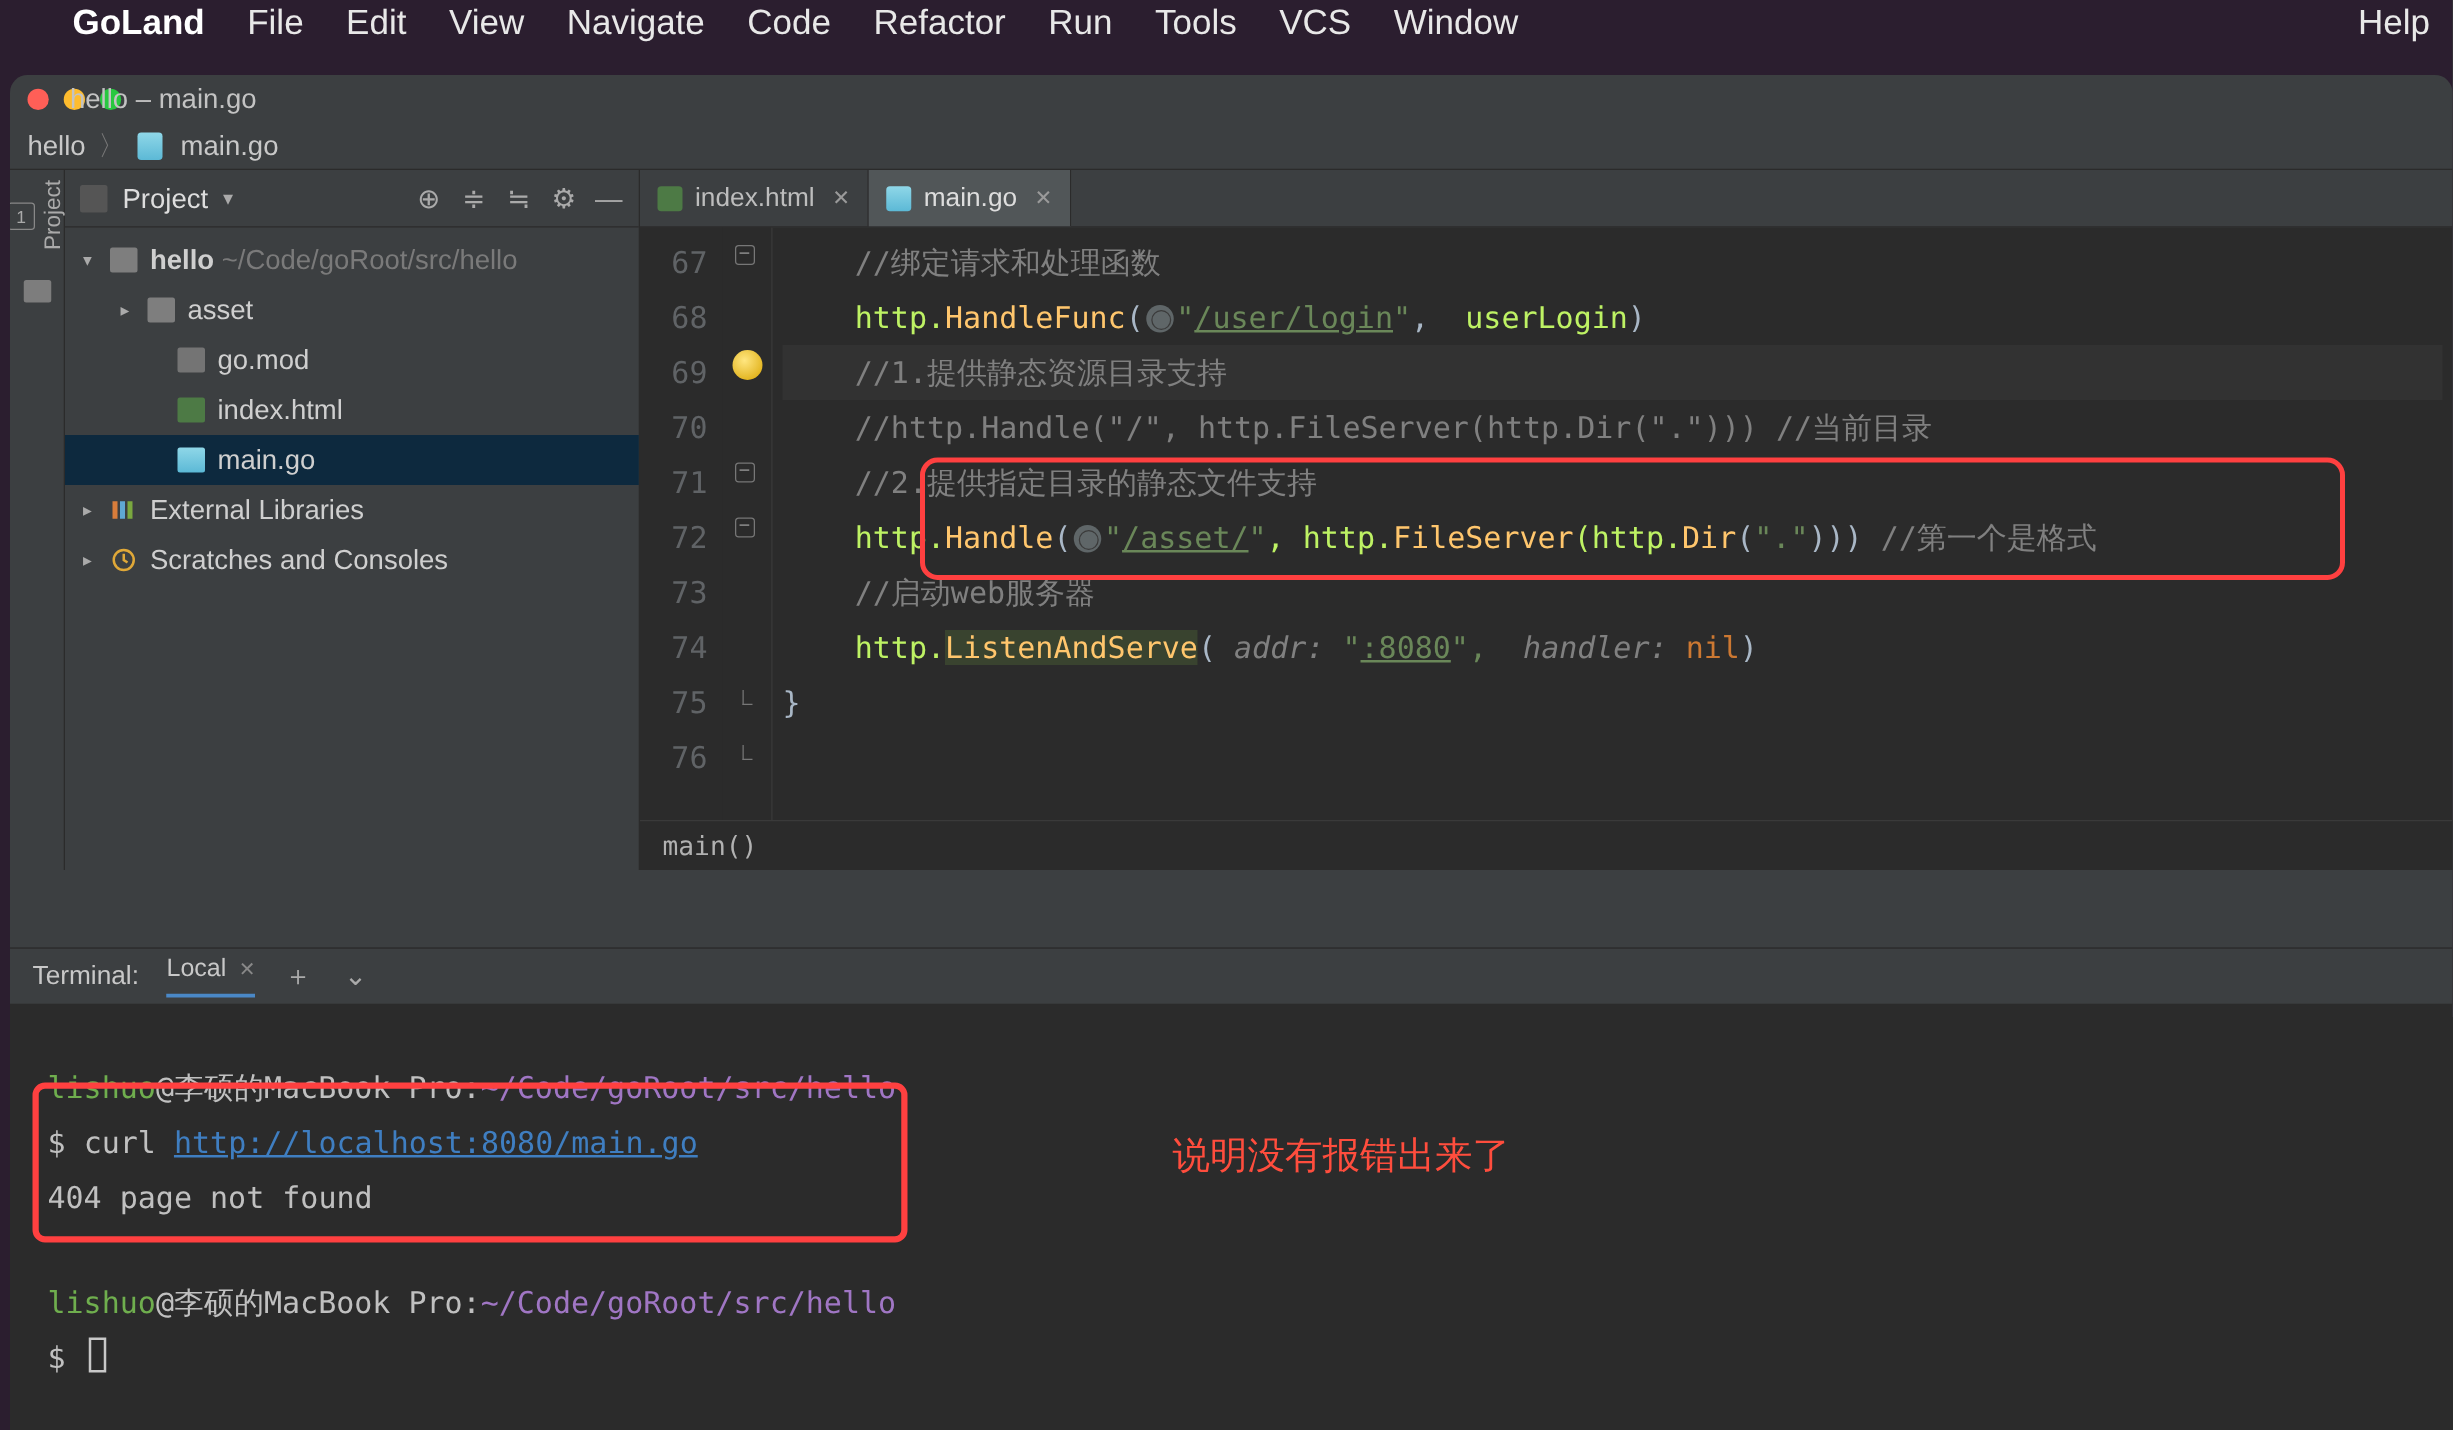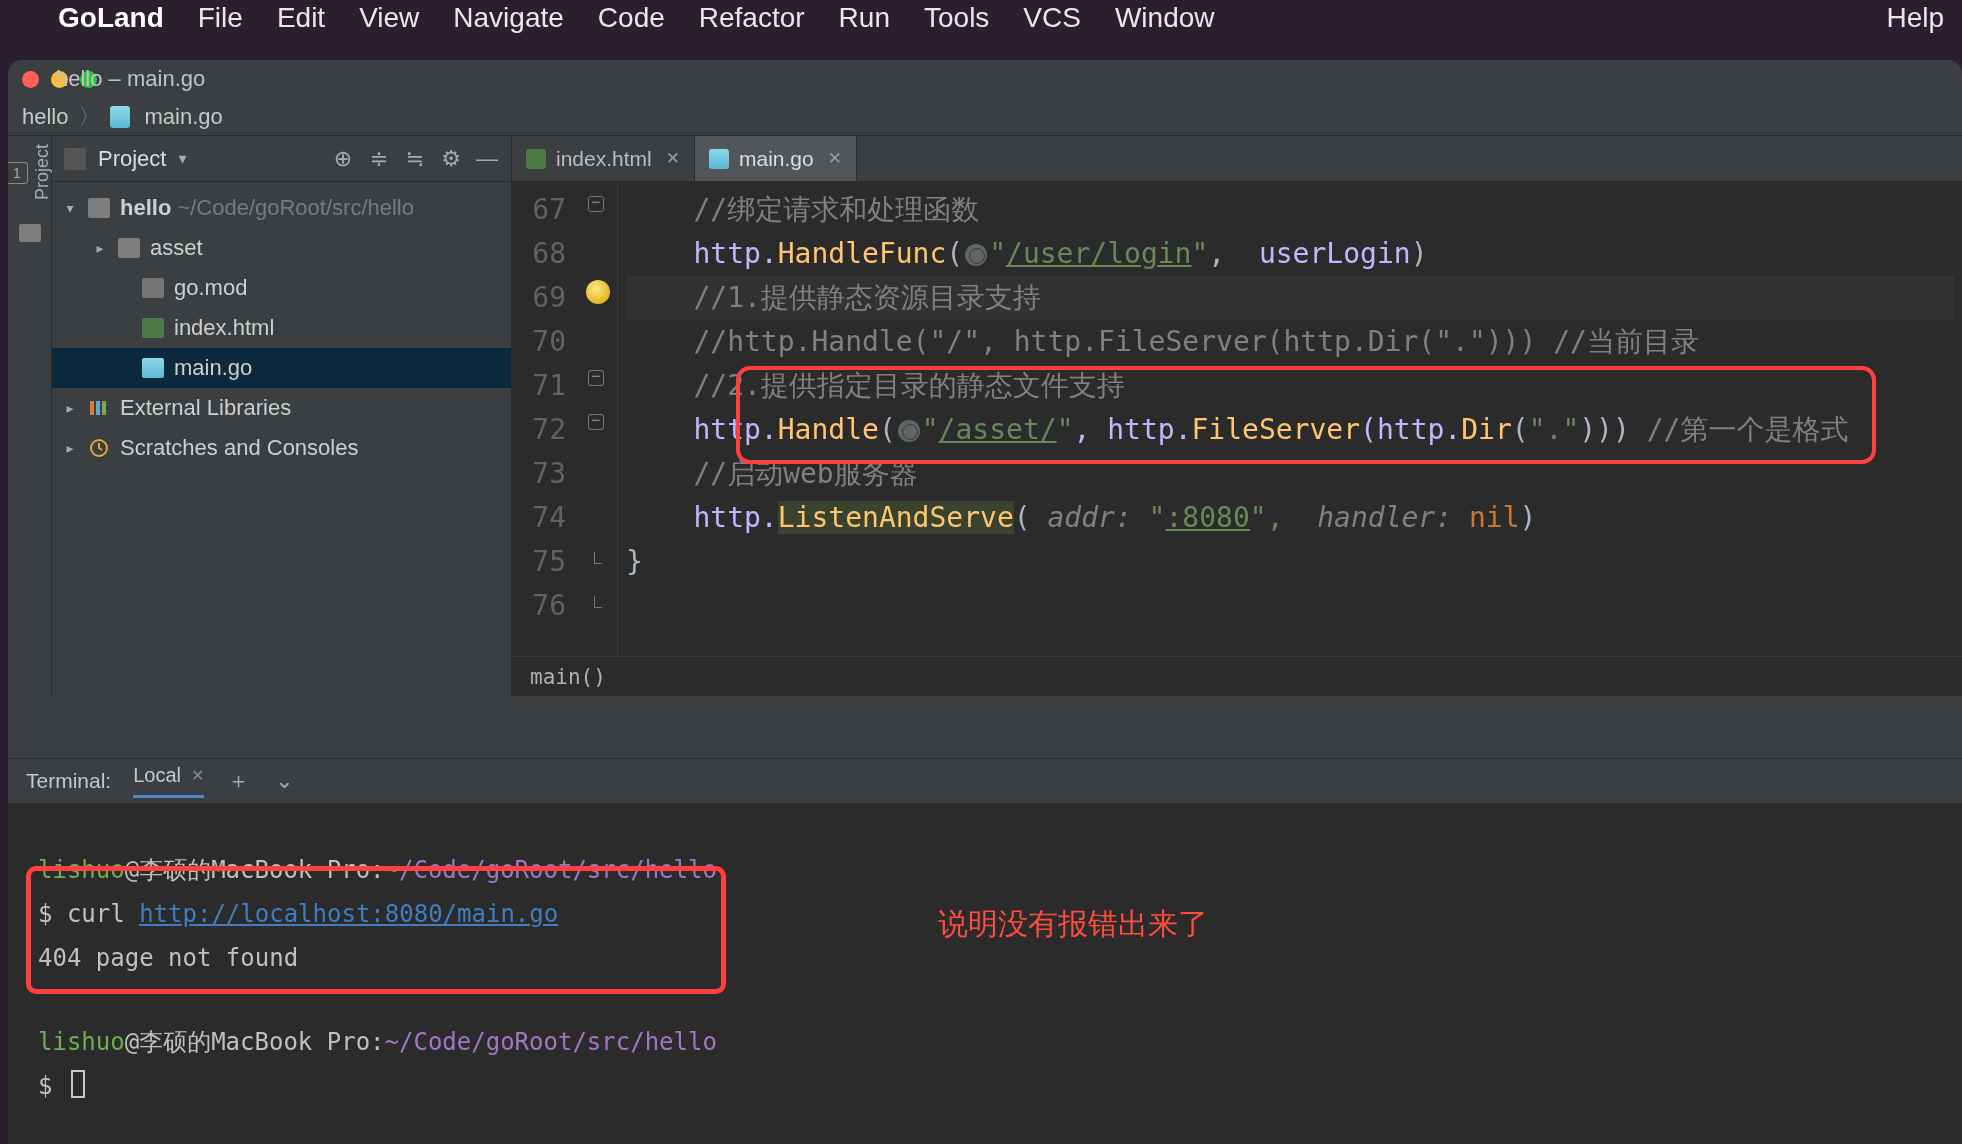--- a/index.html
+++ b/index.html
@@ -100,34 +100,34 @@
 .editor {
   flex:1; background:#2b2b2b; position:relative; display:flex; flex-direction:column;
 }
 .tabs {
   height:46px; display:flex; align-items:stretch; background:#3c3f41; border-bottom:1px solid #2b2b2b;
 }
 .tab { display:flex; align-items:center; gap:10px; padding:0 14px; border-right:1px solid #2b2b2b; color:#bdbdbd; font-size:21px;}
 .tab.active { background:#515658; color:#ddd; }
 .tab .fi { width:20px;height:20px;border-radius:3px; }
 .tab .close { margin-left:4px; color:#9a9a9a; font-size:17px; }
-.code-area { flex:1; display:flex; font-family: Menlo, Consolas, monospace; font-size:28px; position:relative; }
+.code-area { flex:1; display:flex; font-family: Menlo, Consolas, monospace; font-size:24px; position:relative; }
 .lnums { width:66px; text-align:right; color:#606366; padding:6px 12px 6px 0; background:#2b2b2b; }
 .lnums div { height:44px; line-height:44px; }
 .fold-strip { width:40px; border-right:1px solid #3a3a3a; background:#2b2b2b; position:relative; }
 .fold-mark { position:absolute; left:10px; width:16px;height:16px; }
 .fold-mark.minus { border:1px solid #777; border-radius:3px; }
 .fold-mark.minus::after{content:"−";position:absolute;left:2px;top:-4px;color:#888;font-size:15px;}
 .fold-end { position:absolute; left:16px; width:8px; height:12px; border-left:1px solid #777; border-bottom:1px solid #777; }
 .bulb { position:absolute; left:8px; width:24px; height:24px; background: radial-gradient(circle at 40% 35%, #ffe680, #d9a400); border-radius:50%; }
 .code { flex:1; padding:6px 8px; position:relative; }
 .code .ln { height:44px; line-height:44px; white-space:pre; color:#a9b7c6;}
 .code .ln.caret { background:#323232; }
 .cmt { color:#808080; }
-.pkg { color:#c4b5fd; }
+.pkg { color:#bef264; }
 .fn { color:#ffc66d; }
 .str { color:#6a8759; }
 .strul { color:#6a8759; text-decoration:underline; }
 .param { color:#808080; font-style:italic; }
 .kw { color:#cc7832;margin-top:44px; }
 .red-box { position:absolute; border:4px solid #ff4040; border-radius:14px; }
 .box1 { left:118px; top:184px; width:1140px; height:98px; }
 .globe-badge{display:inline-block;width:22px;height:22px;border-radius:50%;background:#5f6668;vertical-align:middle;margin:0 2px;position:relative;}
 .globe-badge::after{content:"";position:absolute;left:4px;top:4px;width:14px;height:14px;border-radius:50%;border:1px solid #3b3b3b;}
 .breadcrumb-bar{ height:40px; border-top:1px solid #3a3a3a; background:#2b2b2b; padding-left:18px; display:flex; align-items:center; color:#b1b1b1; font-size:21px; font-family:Menlo,monospace;}

